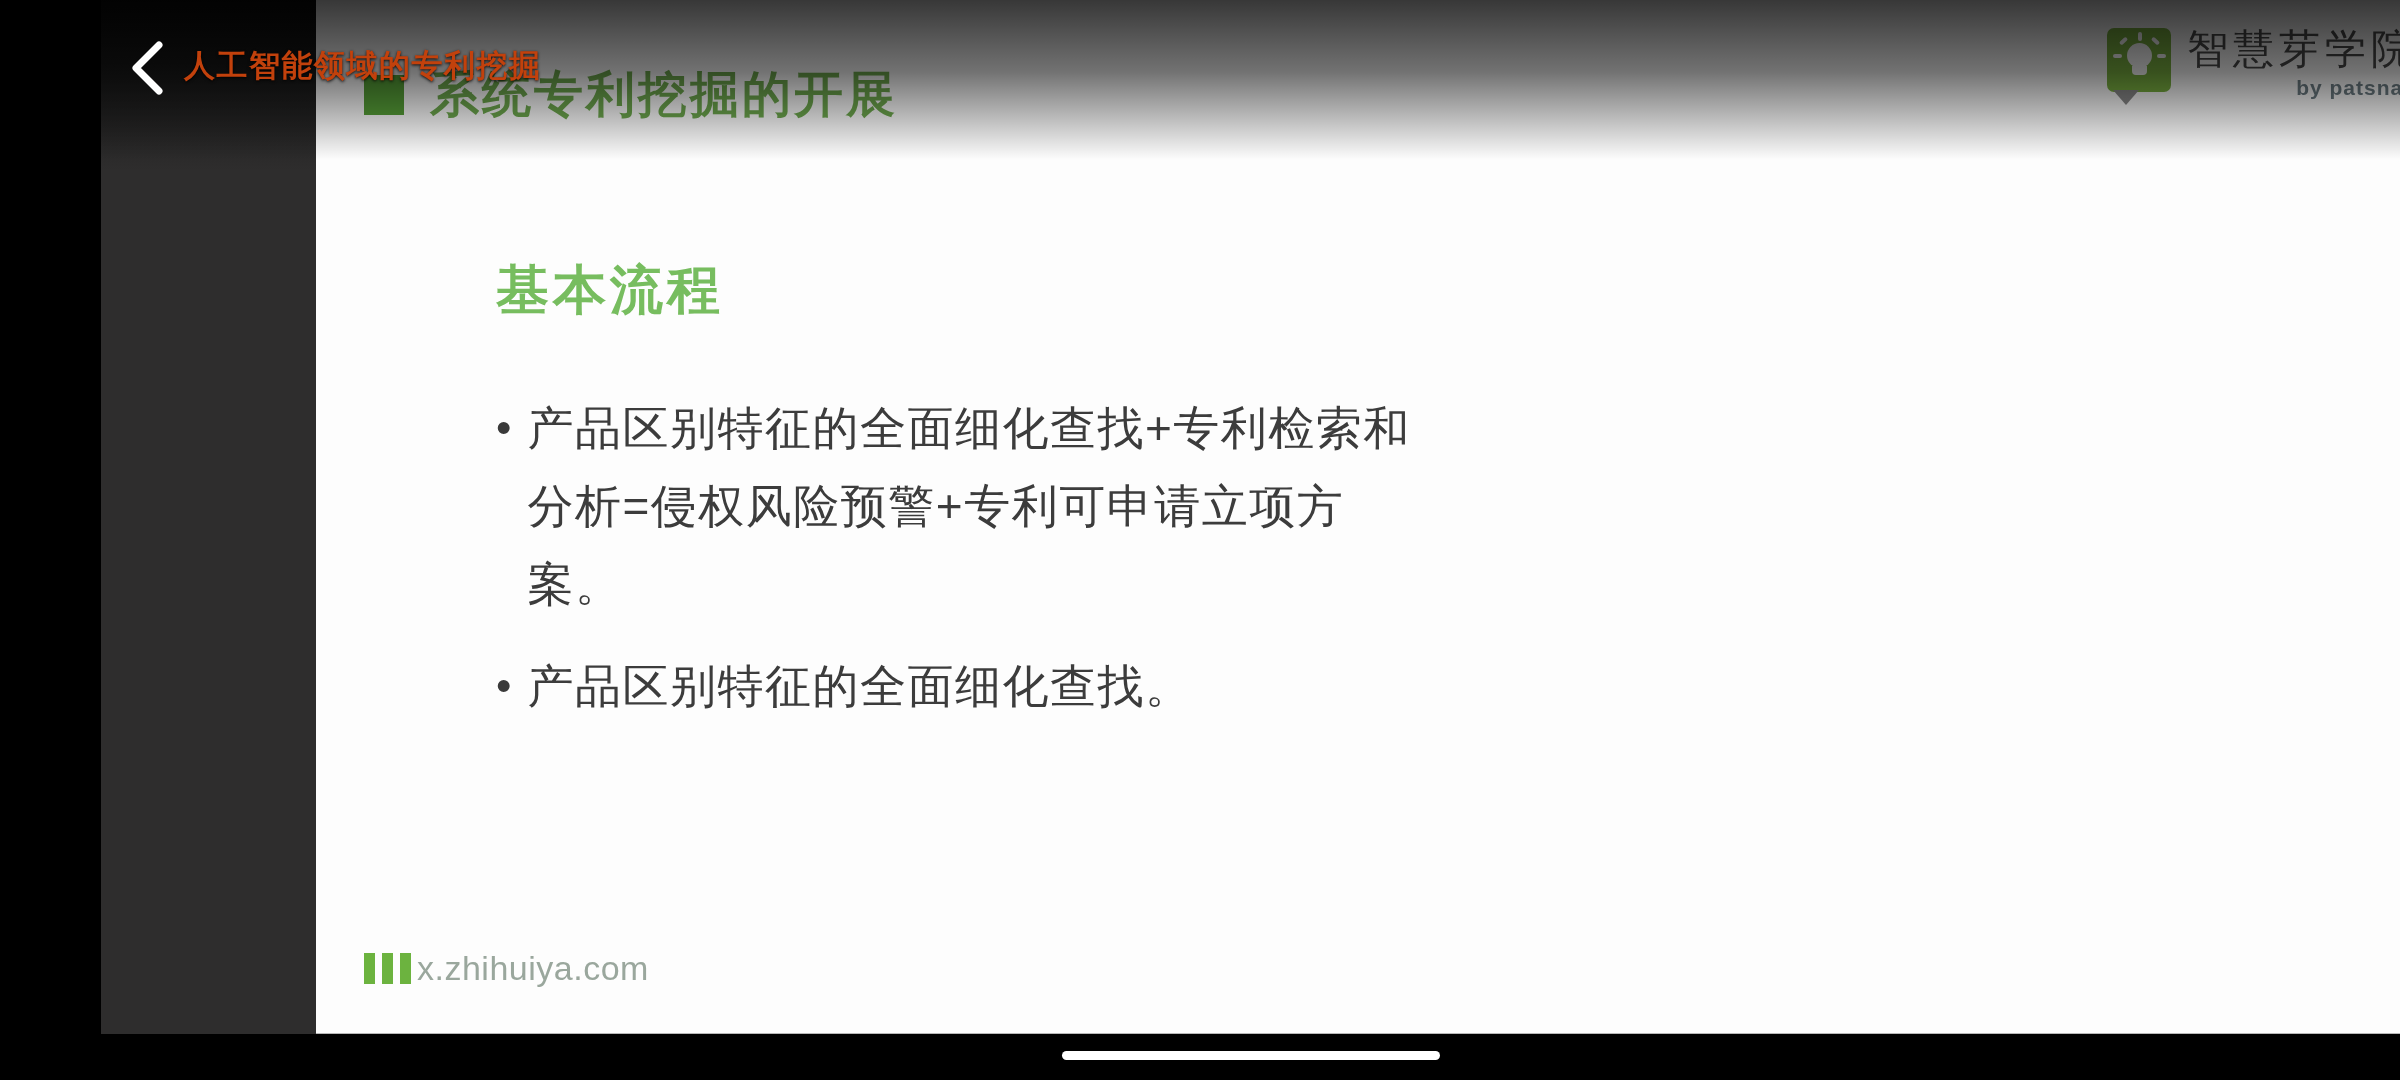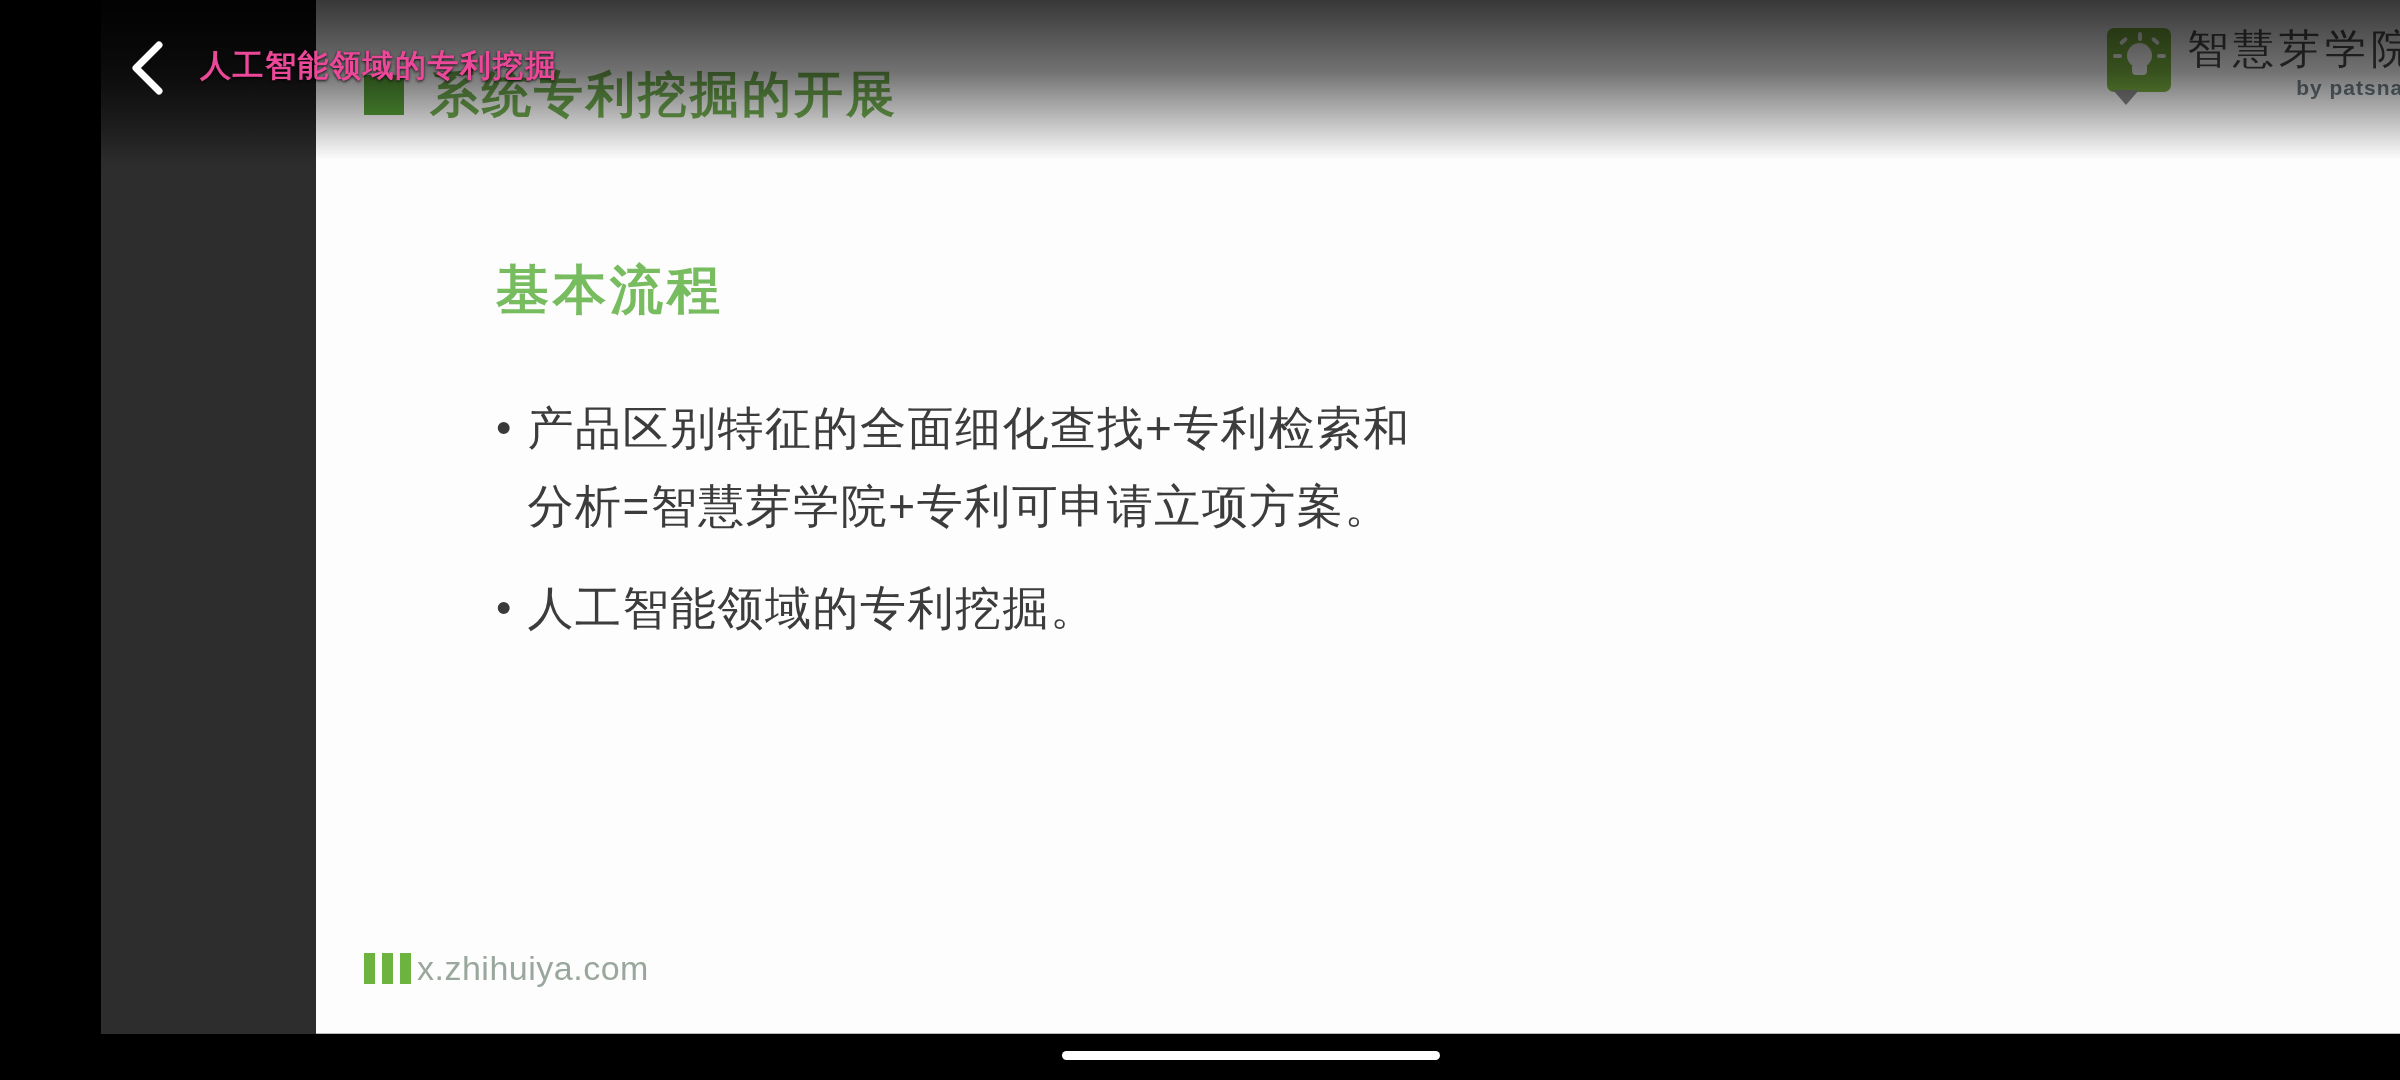--- a/index.html
+++ b/index.html
@@ -190,22 +190,22 @@
     position:absolute; left:0; top:0; right:0; height:160px;
     display:flex; align-items:flex-start;
   }
   #back-button{
     position:absolute; left:118px; top:38px;
     width:60px; height:60px;
     display:flex; align-items:center; justify-content:center;
   }
   #back-button svg{ display:block; }
   #nav-title{
-    position:absolute; left:200px; top:45px;
-    font-size:31px; font-weight:700; color:#ec4899;
+    position:absolute; left:184px; top:45px;
+    font-size:31px; font-weight:700; color:#c2410c;
     letter-spacing:1.5px; white-space:nowrap;
     text-shadow:0 1px 3px rgba(0,0,0,.9);
   }
 </style>
 </head>
 <body>
 
 <div id="screen">
 
   <div id="player-backdrop"></div>
@@ -235,25 +235,25 @@
         </div>
       </div>
     </div>
 
     <div id="slide-body">
       <div id="section-heading">基本流程</div>
 
       <ul id="bullet-list">
         <li class="bullet">
           <span class="bullet-dot">•</span>
-          <span class="bullet-text">产品区别特征的全面细化查找+专利检索和分析=智慧芽学院+专利可申请立项方案。</span>
+          <span class="bullet-text">产品区别特征的全面细化查找+专利检索和分析=侵权风险预警+专利可申请立项方案。</span>
         </li>
         <li class="bullet">
           <span class="bullet-dot">•</span>
-          <span class="bullet-text">人工智能领域的专利挖掘。</span>
+          <span class="bullet-text">产品区别特征的全面细化查找。</span>
         </li>
       </ul>
     </div>
 
     <div id="slide-footer">
       <div id="footer-mark">
         <span></span>
           <span></span>
           <span></span>
       </div>

